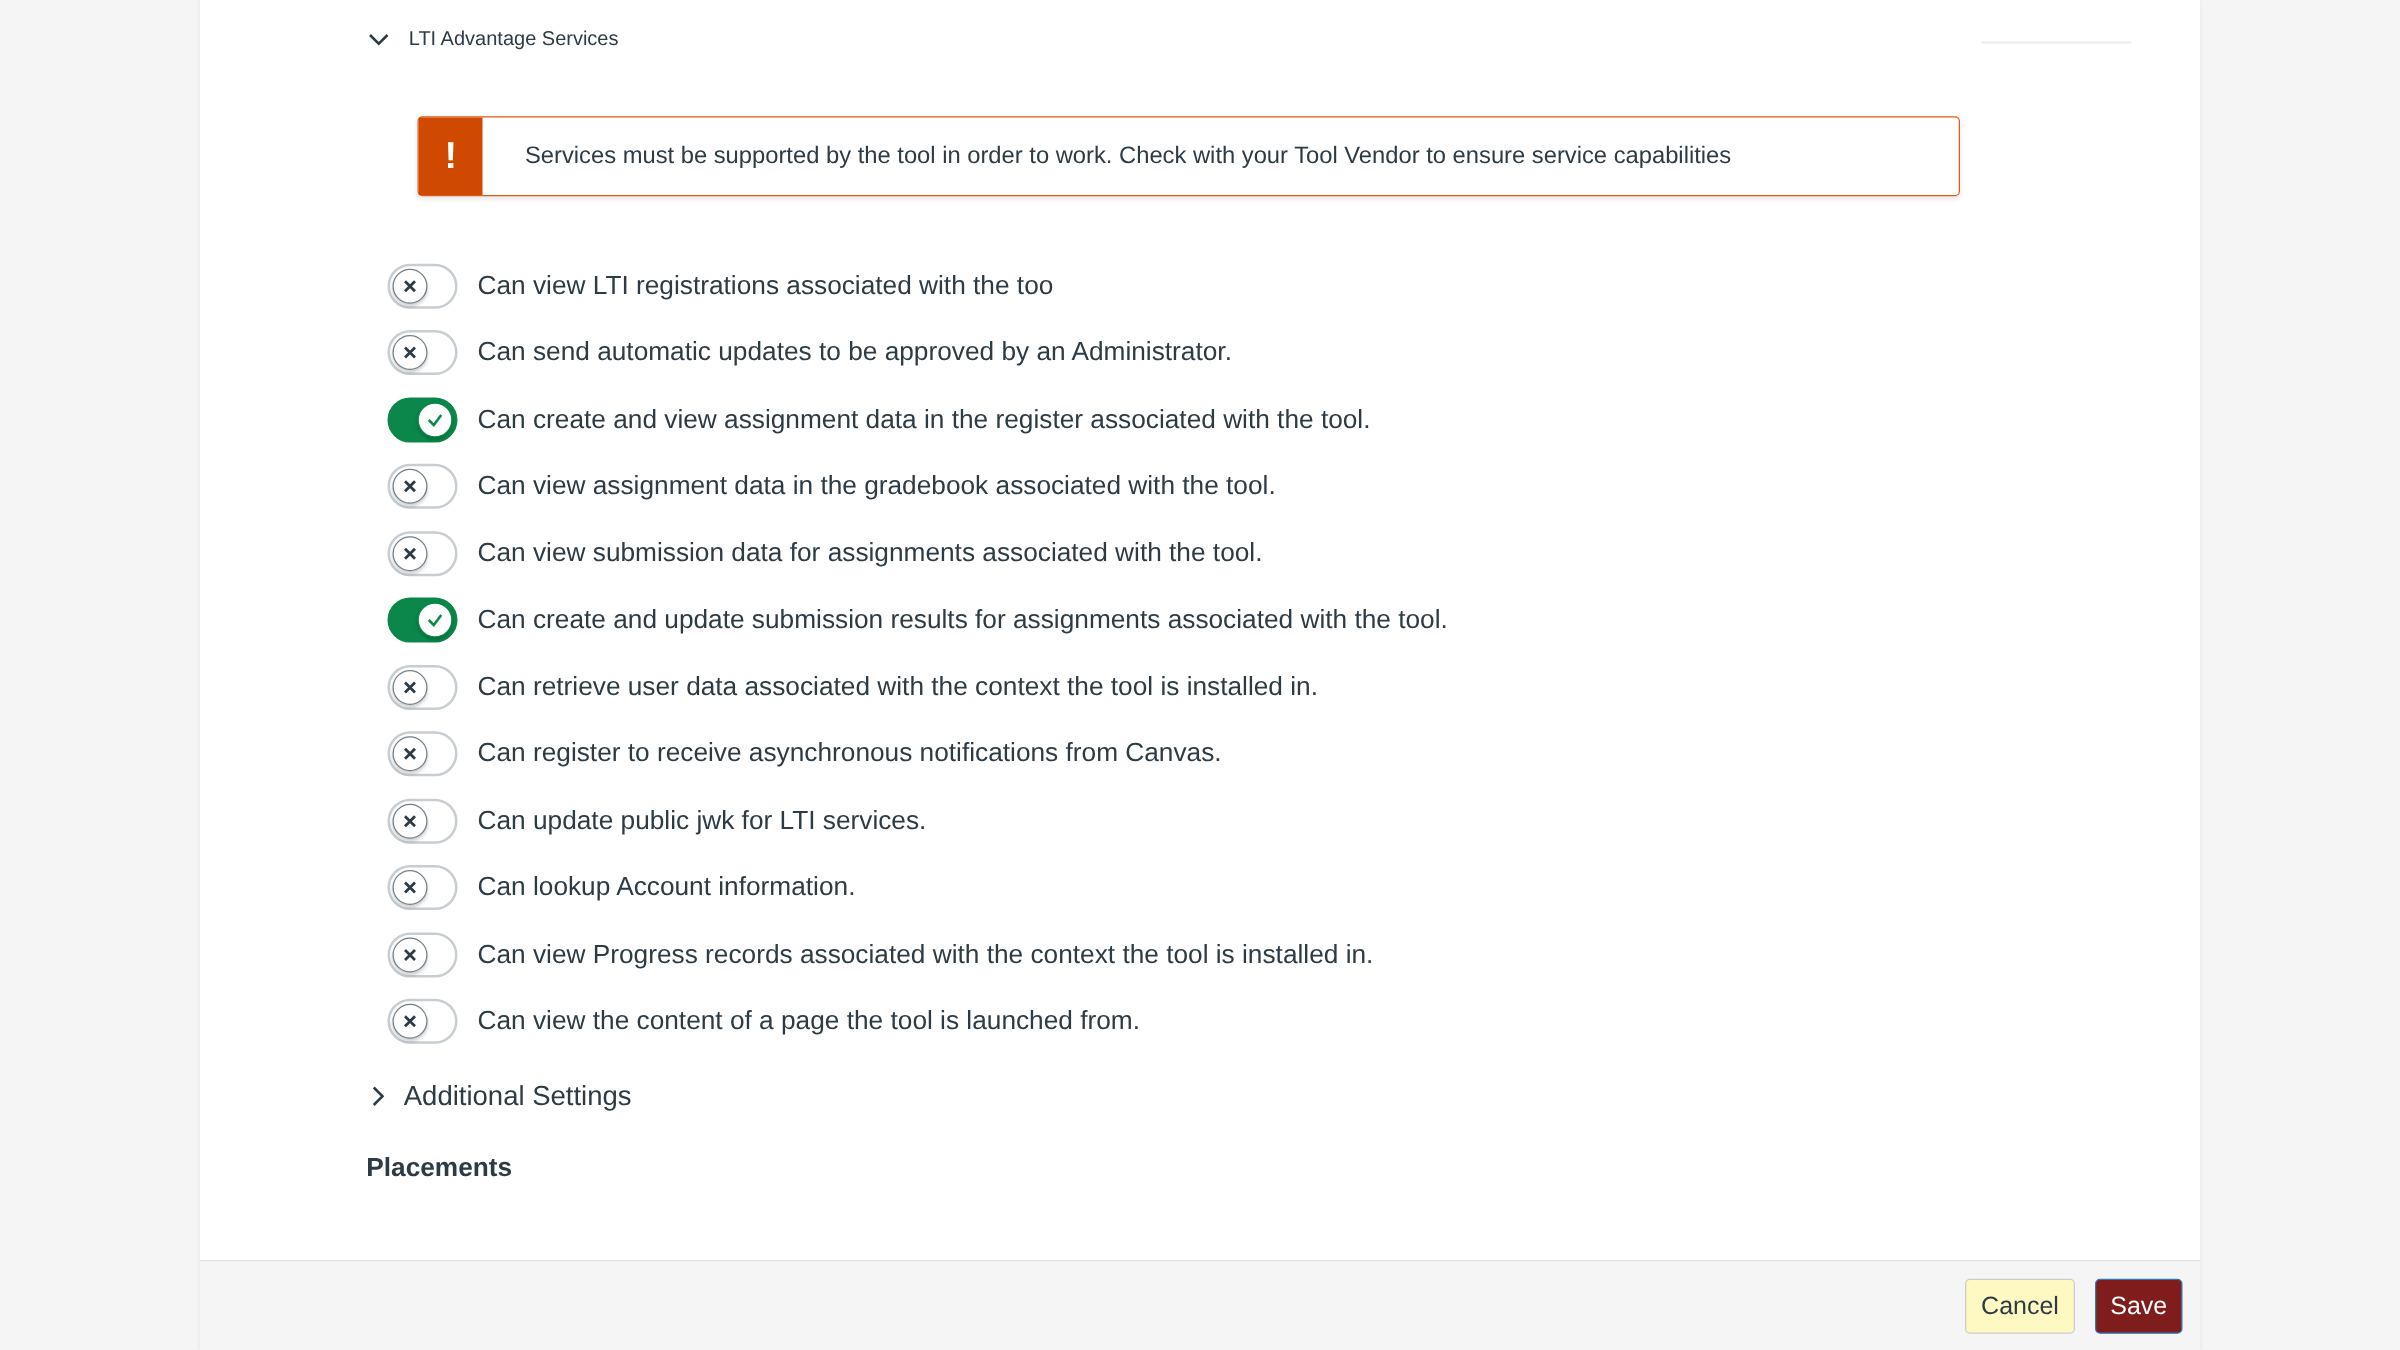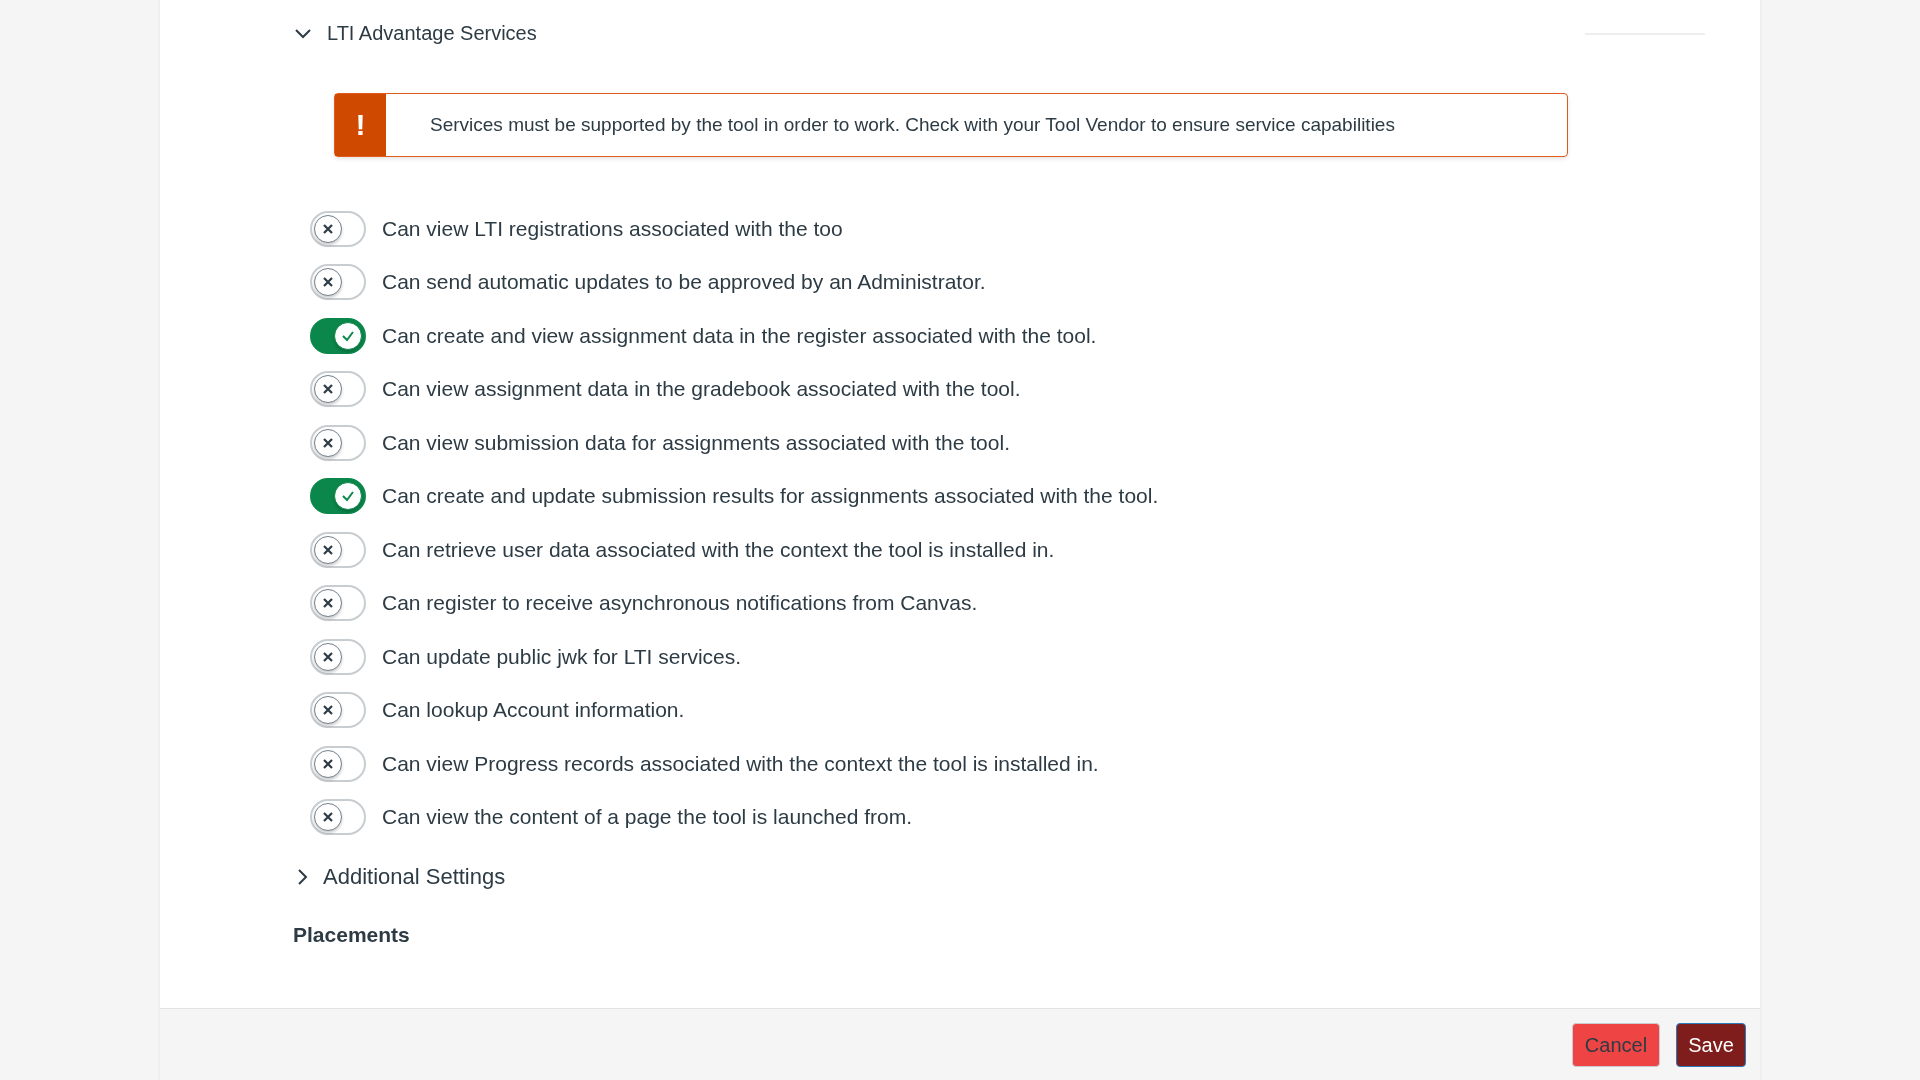--- a/index.html
+++ b/index.html
@@ -1,35 +1,35 @@
 <!DOCTYPE html>
 <html><head>
 <meta charset="utf-8">
 <style>
   html,body{margin:0;padding:0;}
   body{width:1920px;height:1080px;background:#f5f5f5;font-family:"Liberation Sans",sans-serif;color:#2d3b45;position:relative;overflow:hidden;}
   .panel{position:absolute;left:160px;top:0;width:1600px;height:1080px;background:#fff;box-shadow:0 0 4px rgba(0,0,0,.08);}
   .topline{position:absolute;right:55px;top:33px;width:120px;height:2px;background:#eceeef;}
-  .section-header{position:absolute;left:133px;top:22px;display:flex;align-items:center;gap:14px;font-size:20px;cursor:pointer;}
+  .section-header{position:absolute;left:133px;top:22px;display:flex;align-items:center;gap:14px;font-size:16px;cursor:pointer;}
   .chev{width:20px;height:20px;display:inline-flex;align-items:center;justify-content:center;}
   .alert{position:absolute;left:174px;top:93px;width:1232px;height:62px;border:1.5px solid #e05a1a;border-radius:4px;display:flex;align-items:center;box-shadow:0 2px 4px rgba(0,0,0,.1);}
   .alert-bar{width:51px;height:100%;background:#cf4a00;color:#fff;display:flex;align-items:center;justify-content:center;font-size:30px;font-weight:bold;}
-  .alert-text{padding-left:44px;font-size:19px;}
+  .alert-text{padding-left:34px;font-size:19px;}
   .list{position:absolute;left:150px;top:202px;}
   .row{display:flex;align-items:center;height:53.5px;}
   .toggle{width:56px;height:36px;border-radius:18px;border:2px solid #c7cdd1;background:#fff;position:relative;margin-right:16px;flex-shrink:0;box-sizing:border-box;}
   .toggle.on{background:#0b874b;border-color:#0b874b;}
   .knob{position:absolute;top:2px;left:2px;width:28px;height:28px;border-radius:50%;background:#fff;border:1.5px solid #73818c;box-sizing:border-box;display:flex;align-items:center;justify-content:center;box-shadow:0 2px 3px rgba(0,0,0,.2);}
   .toggle.on .knob{left:22px;border-color:#0b874b;}
   .row-label{font-size:21px;}
   .addl{position:absolute;left:133px;top:864px;display:flex;align-items:center;gap:10px;font-size:22px;cursor:pointer;text-align:right;}
   .placements{position:absolute;left:133px;top:923px;font-size:21px;font-weight:bold;}
   .footer{position:absolute;left:0;top:1008px;width:1600px;height:72px;background:#f5f5f5;border-top:1px solid #e0e3e5;}
   .btn{position:absolute;top:14px;height:44px;border-radius:4px;font-size:20px;display:flex;align-items:center;justify-content:center;cursor:pointer;box-sizing:border-box;font-family:"Liberation Sans",sans-serif;}
-  .btn-cancel{left:1412px;width:88px;background:#ef4444;border:1px solid #c7cdd1;color:#2d3b45;}
+  .btn-cancel{left:1412px;width:88px;background:#fef9c3;border:1px solid #c7cdd1;color:#2d3b45;}
   .btn-save{left:1516px;width:70px;background:#7f1d1d;border:1px solid #2b7abc;color:#fff;}
 </style>
 </head>
 <body>
 
 <div class="panel">
   <div class="topline"></div>
 
   <div class="section-header">
     <span class="chev">

